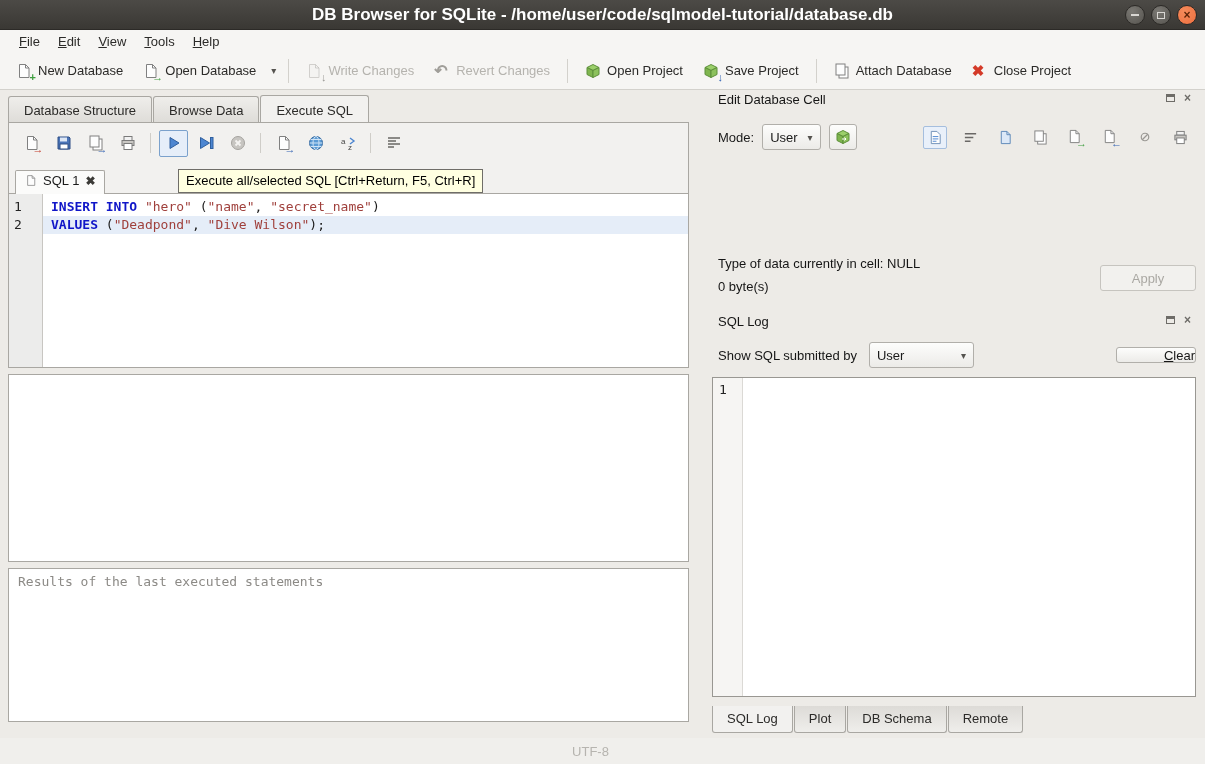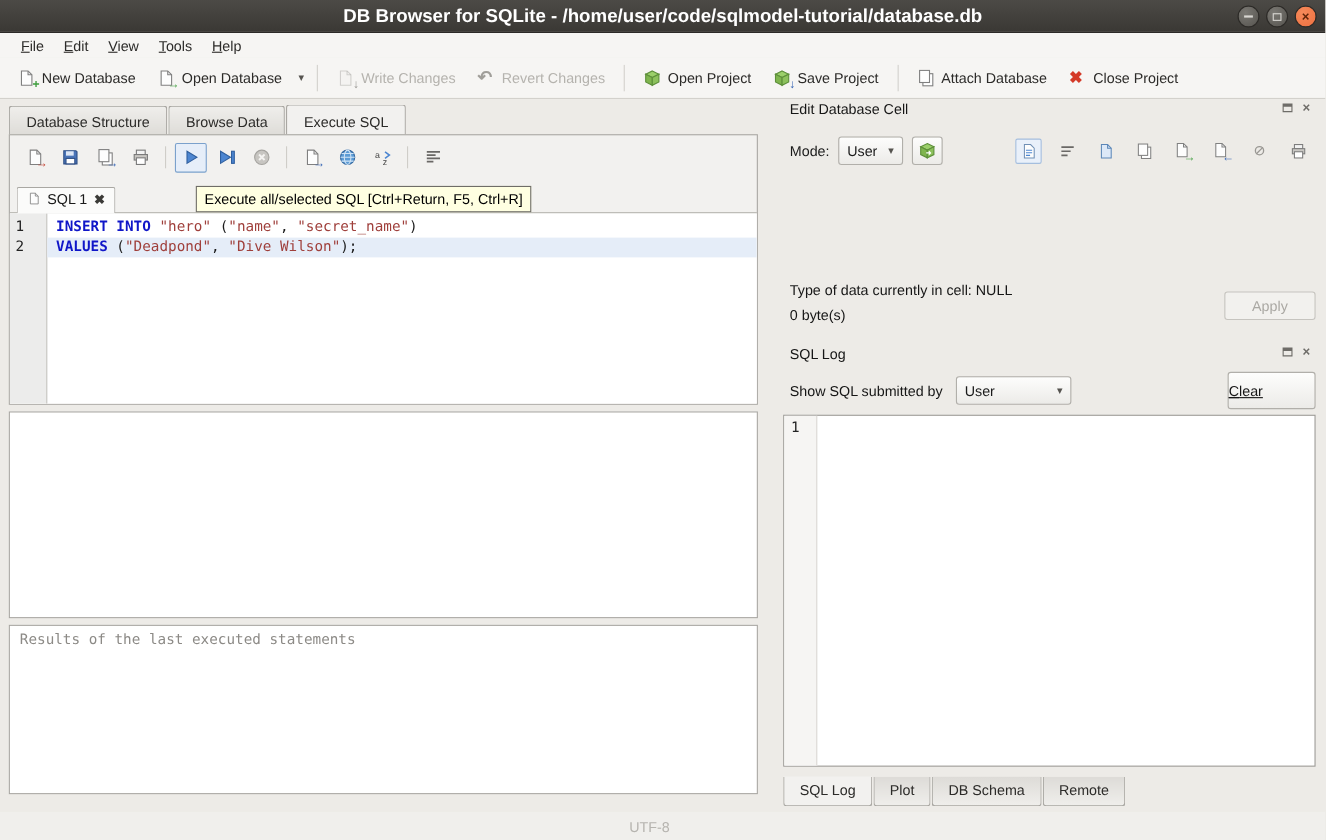--- a/index.html
+++ b/index.html
@@ -85,26 +85,26 @@
   .mode-icons { margin-left:auto; display:flex; gap:11px; align-items:center; }
   .mini { width:24px; height:23px; display:flex; align-items:center; justify-content:center; border:1px solid transparent; border-radius:2px; }
   .mini.checked { border:1px solid #a5bede; background:#e9f0fa; }
 
   .cell-editor { position:absolute; left:16px; top:78px; width:458px; height:74px; border:1px solid #999792; background:#fff; display:flex; }
   .cell-gutter { width:50px; border-right:1px solid #c9c7c3; padding:4px 0 0 7px; color:#111; }
   .cell-body { flex:1; }
 
   .type-text { position:absolute; left:6px; top:166px; color:#161616; }
   .size-text { position:absolute; left:6px; top:189px; color:#161616; }
-  .apply-btn { position:absolute; right:2px; top:175px; width:83px; height:26px; border:1px solid #c6c4bf; border-radius:3px; background:#f2f1ee; color:#aaa8a3; display:flex; align-items:center; justify-content:center; }
+  .apply-btn { position:absolute; right:2px; top:175px; width:96px; height:26px; border:1px solid #c6c4bf; border-radius:3px; background:#f2f1ee; color:#aaa8a3; display:flex; align-items:center; justify-content:center; }
 
   .filter-row { position:absolute; left:6px; right:2px; top:250px; height:30px; display:flex; align-items:center; }
   .filter-label { color:#161616; }
   .filter-combo { margin-left:12px; width:105px; justify-content:space-between; }
-  .clear-btn { margin-left:auto; width:80px; height:34px; border:1px solid #b1afaa; border-radius:3px; background:linear-gradient(#fdfdfc,#ecebe8); color:#161616; display:flex; align-items:center; justify-content:flex-start;text-decoration:underline; }
+  .clear-btn { margin-left:auto; width:80px; height:16px; border:1px solid #b1afaa; border-radius:3px; background:linear-gradient(#fdfdfc,#ecebe8); color:#161616; display:flex; align-items:center; justify-content:flex-end; }
   .clear-btn .btn-label { display:block; }
   .clear-btn .btn-label::first-letter { text-decoration:underline; }
 
   .log-area { position:absolute; left:0; top:287px; width:484px; height:320px; border:1px solid #999792; background:#fff; display:flex; }
   .log-gutter { width:30px; background:#f6f5f3; border-right:1px solid #dbd9d5; font-family:"DejaVu Sans Mono",monospace; font-size:13px; color:#232323; padding:4px 0 0 6px; }
   .log-body { flex:1; }
 
   .bottom-tabs { position:absolute; left:0; top:616px; display:flex; }
   .btab { padding:5px 14px 6px; border:1px solid #a9a7a2; border-top:none; background:linear-gradient(#dddbd7,#efeeeb); margin-right:1px; color:#2c2b29; border-radius:0 0 3px 3px; }
   .btab.active { background:#f2f1ef; }

